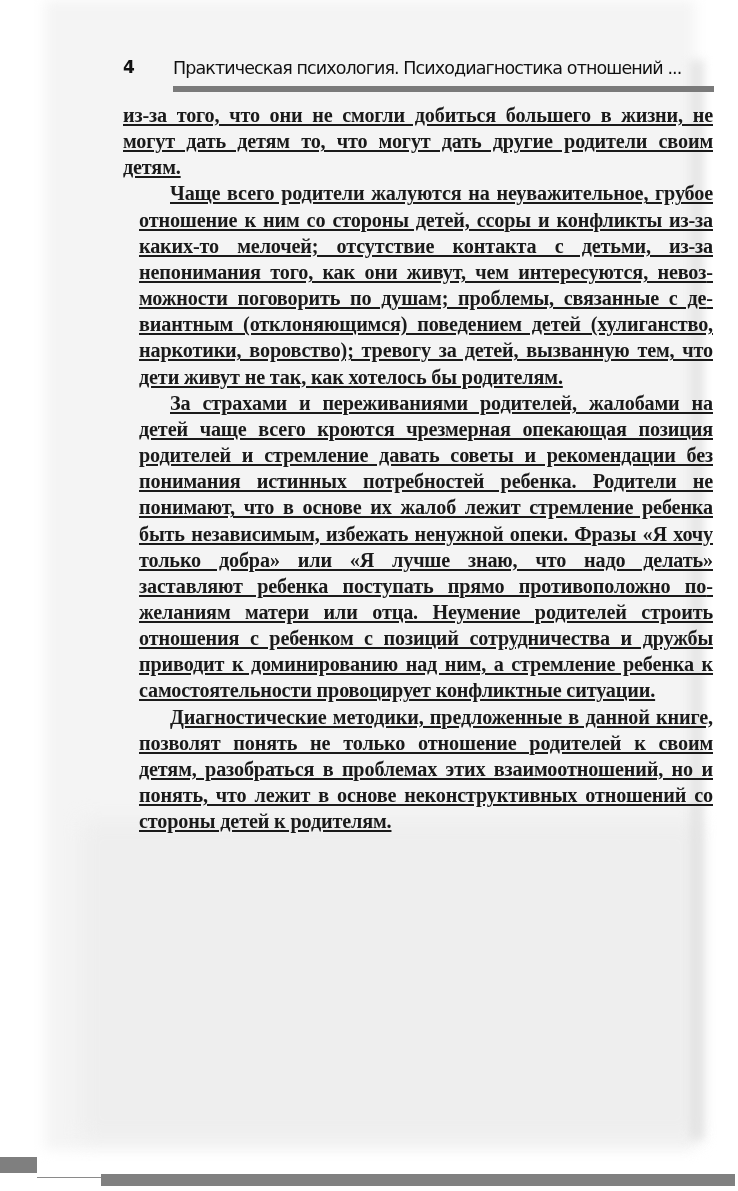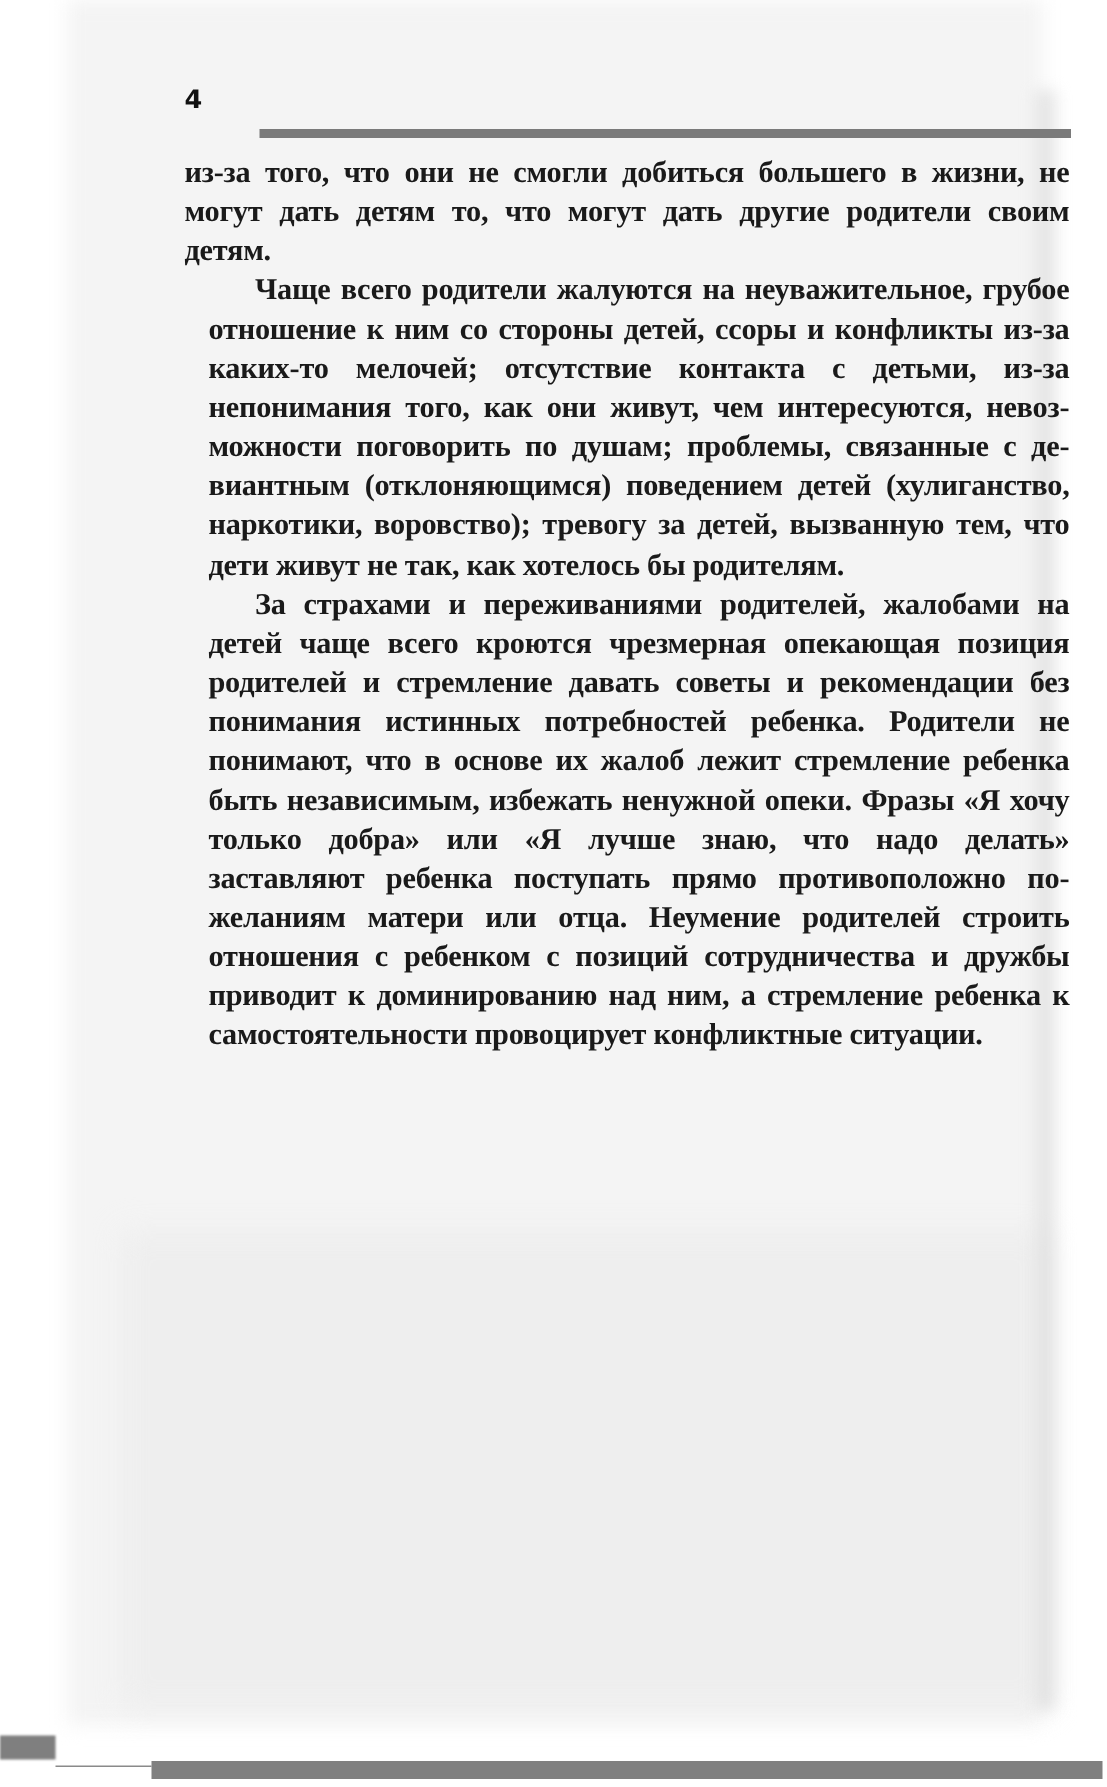--- a/index.html
+++ b/index.html
@@ -86,20 +86,21 @@
       font-weight: bold;
       font-size: 20.2px;
       line-height: 26.15px;
       color: #1a1a1a;
       text-align: justify;
       letter-spacing: -0.15px;
     }
     .body-text p {
       margin: 0;
       hyphens: manual;
+      text-decoration: underline;
     }
     .body-text p.indent {
       text-indent: 31px;
       margin-left: 16px;
     }
     .footer-bar {
       position: absolute;
       left: 101px;
       top: 1174px;
       width: 634px;
@@ -126,24 +127,26 @@
   </style>
 </head>
 <body>
 
 <div class="page-shade"></div>
 <div class="page-shade-2"></div>
 <div class="right-edge"></div>
 
 <div class="header">
   <span class="page-number">4</span>
+  <span class="running-title">Практическая психология. Психодиагностика отношений ...</span>
   <div class="header-rule"></div>
 </div>
 
 <div class="body-text">
   <p>из-за того, что они не смогли добиться большего в жизни, не могут дать детям то, что могут дать другие родители сво­им детям.</p>
   <p class="indent">Чаще всего родители жалуются на неуважительное, гру­бое отношение к ним со стороны детей, ссоры и конфликты из-за каких-то мелочей; отсутствие контакта с детьми, из-за непонимания того, как они живут, чем интересуются, невоз­можности поговорить по душам; проблемы, связанные с де­виантным (отклоняющимся) поведением детей (хулиганст­во, наркотики, воровство); тревогу за детей, вызванную тем, что дети живут не так, как хотелось бы родителям.</p>
   <p class="indent">За страхами и переживаниями родителей, жалобами на детей чаще всего кроются чрезмерная опекающая позиция родителей и стремление давать советы и рекомендации без понимания истинных потребностей ребенка. Родители не понимают, что в основе их жалоб лежит стремление ребен­ка быть независимым, избежать ненужной опеки. Фразы «Я хочу только добра» или «Я лучше знаю, что надо делать» заставляют ребенка поступать прямо противоположно по­желаниям матери или отца. Неумение родителей строить отношения с ребенком с позиций сотрудничества и дружбы приводит к доминированию над ним, а стремление ребенка к самостоятельности провоцирует конфликтные ситуации.</p>
+  <p class="indent">Диагностические методики, предложенные в данной кни­ге, позволят понять не только отношение родителей к своим детям, разобраться в проблемах этих взаимоотношений, но и понять, что лежит в основе неконструктивных отношений со стороны детей к родителям.</p>
 </div>
 
 <div class="footer-box"></div>
 <div class="footer-line"></div>
 <div class="footer-bar"></div>
 
 </body></html>

